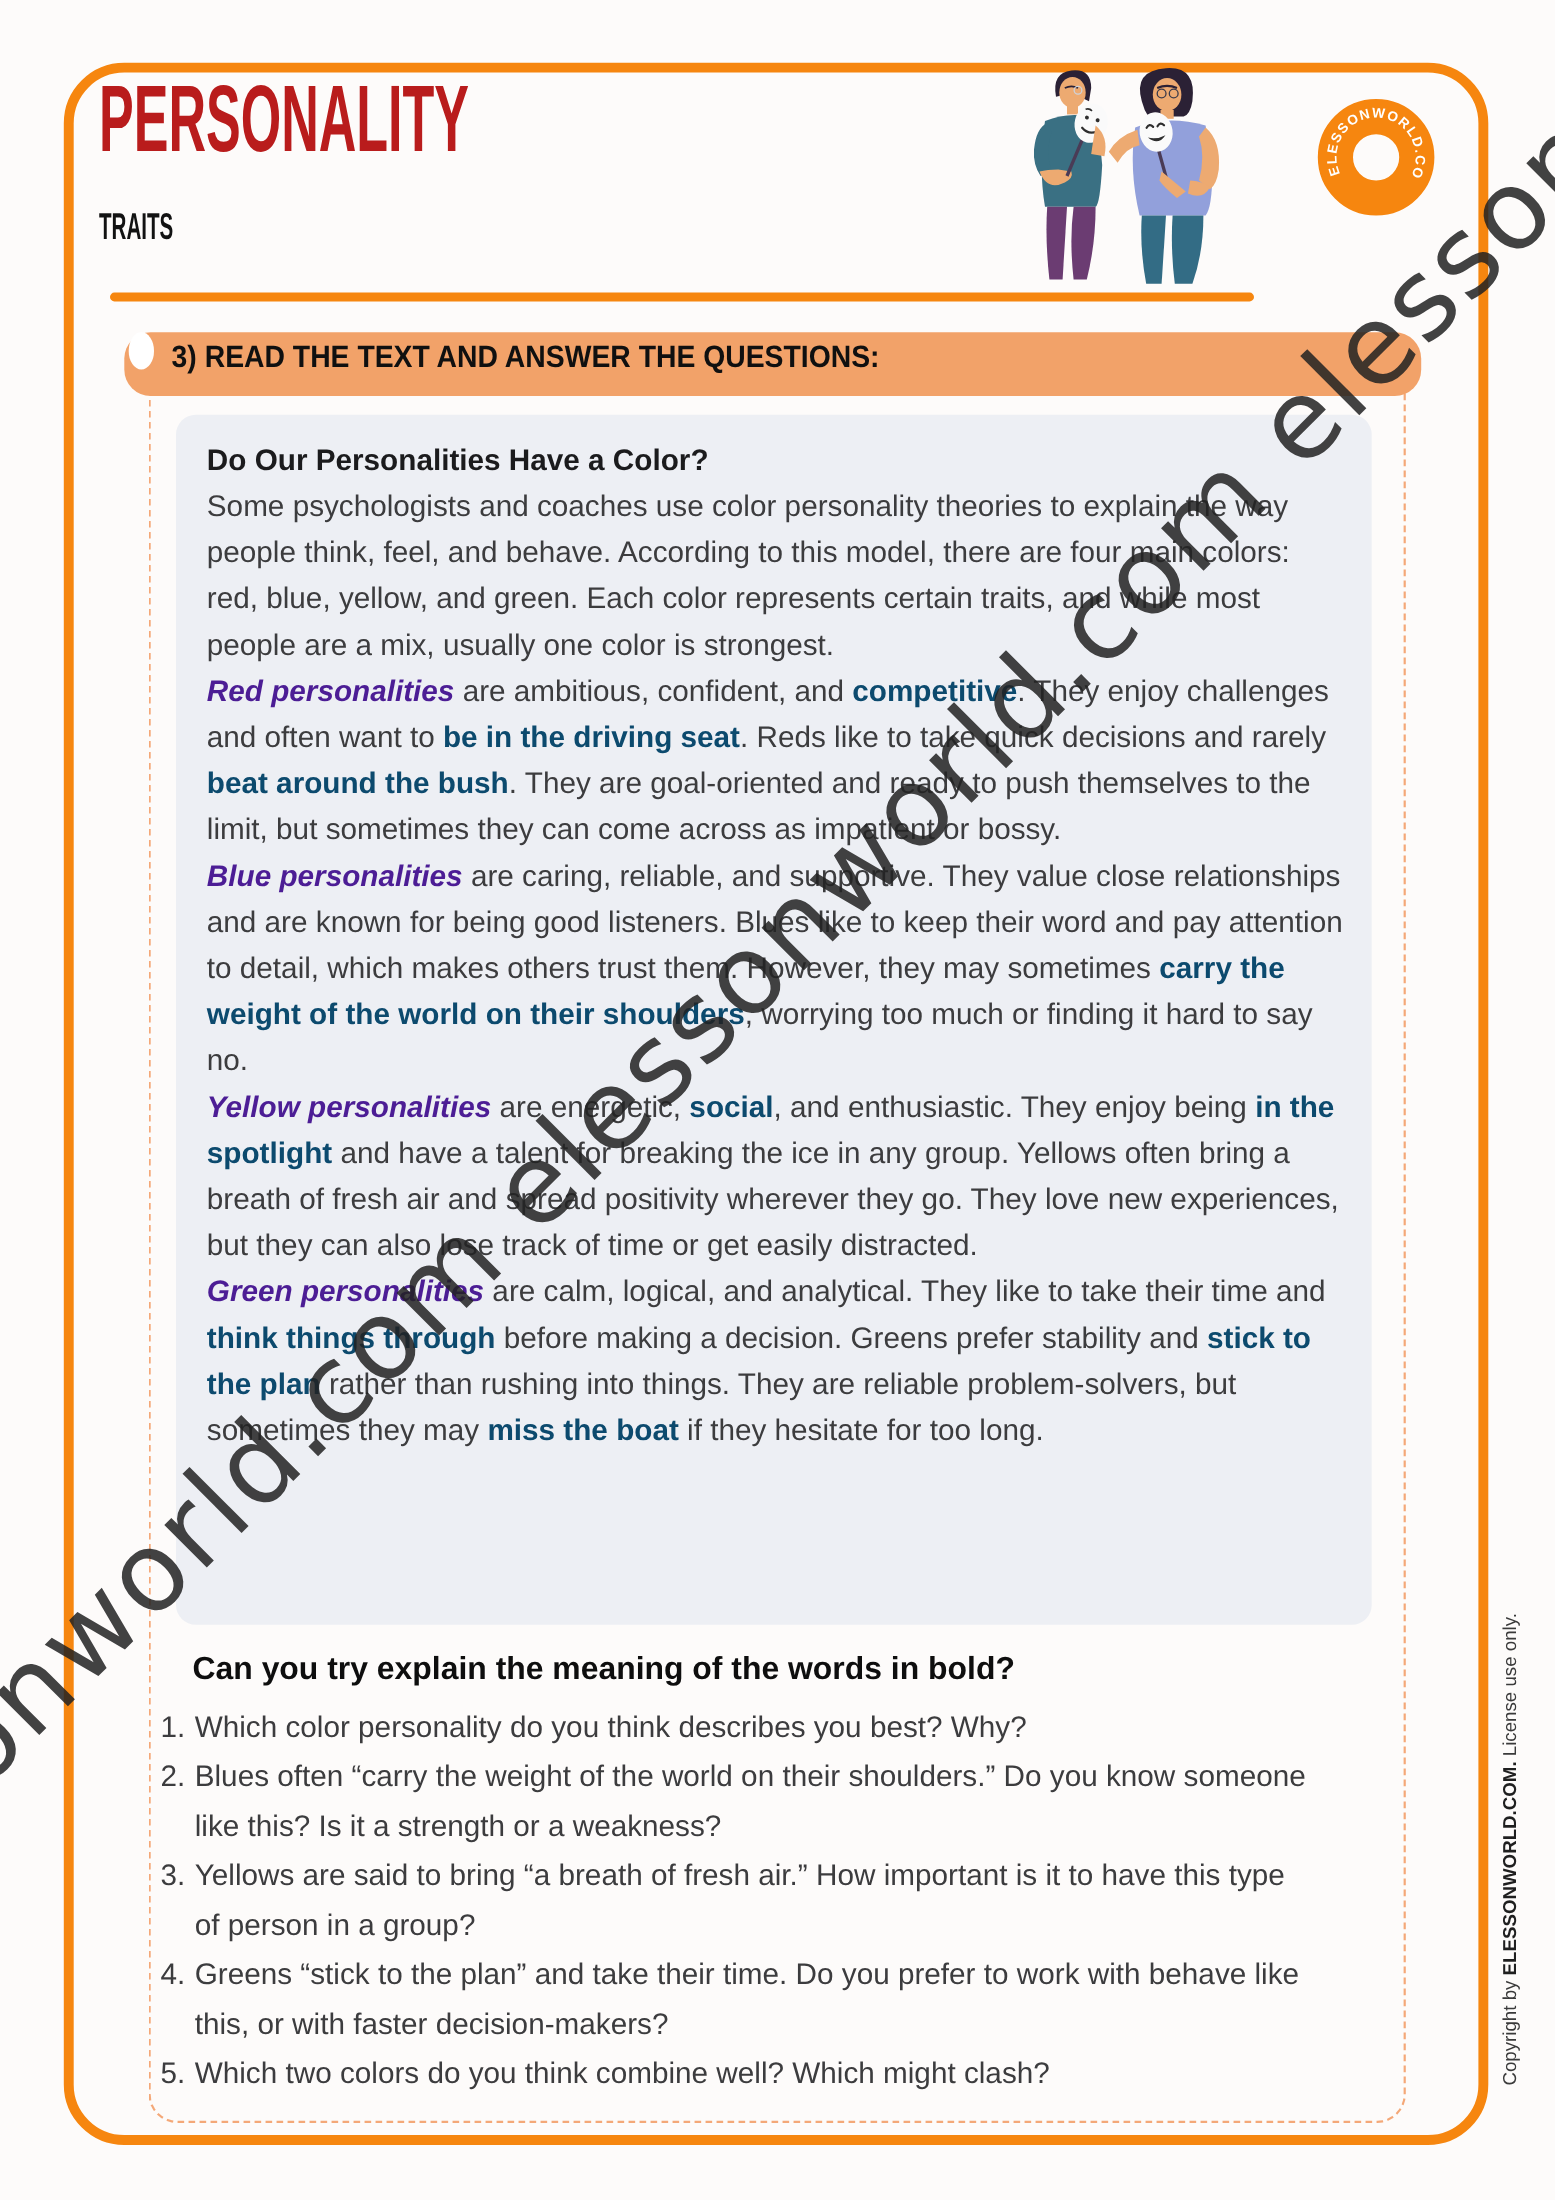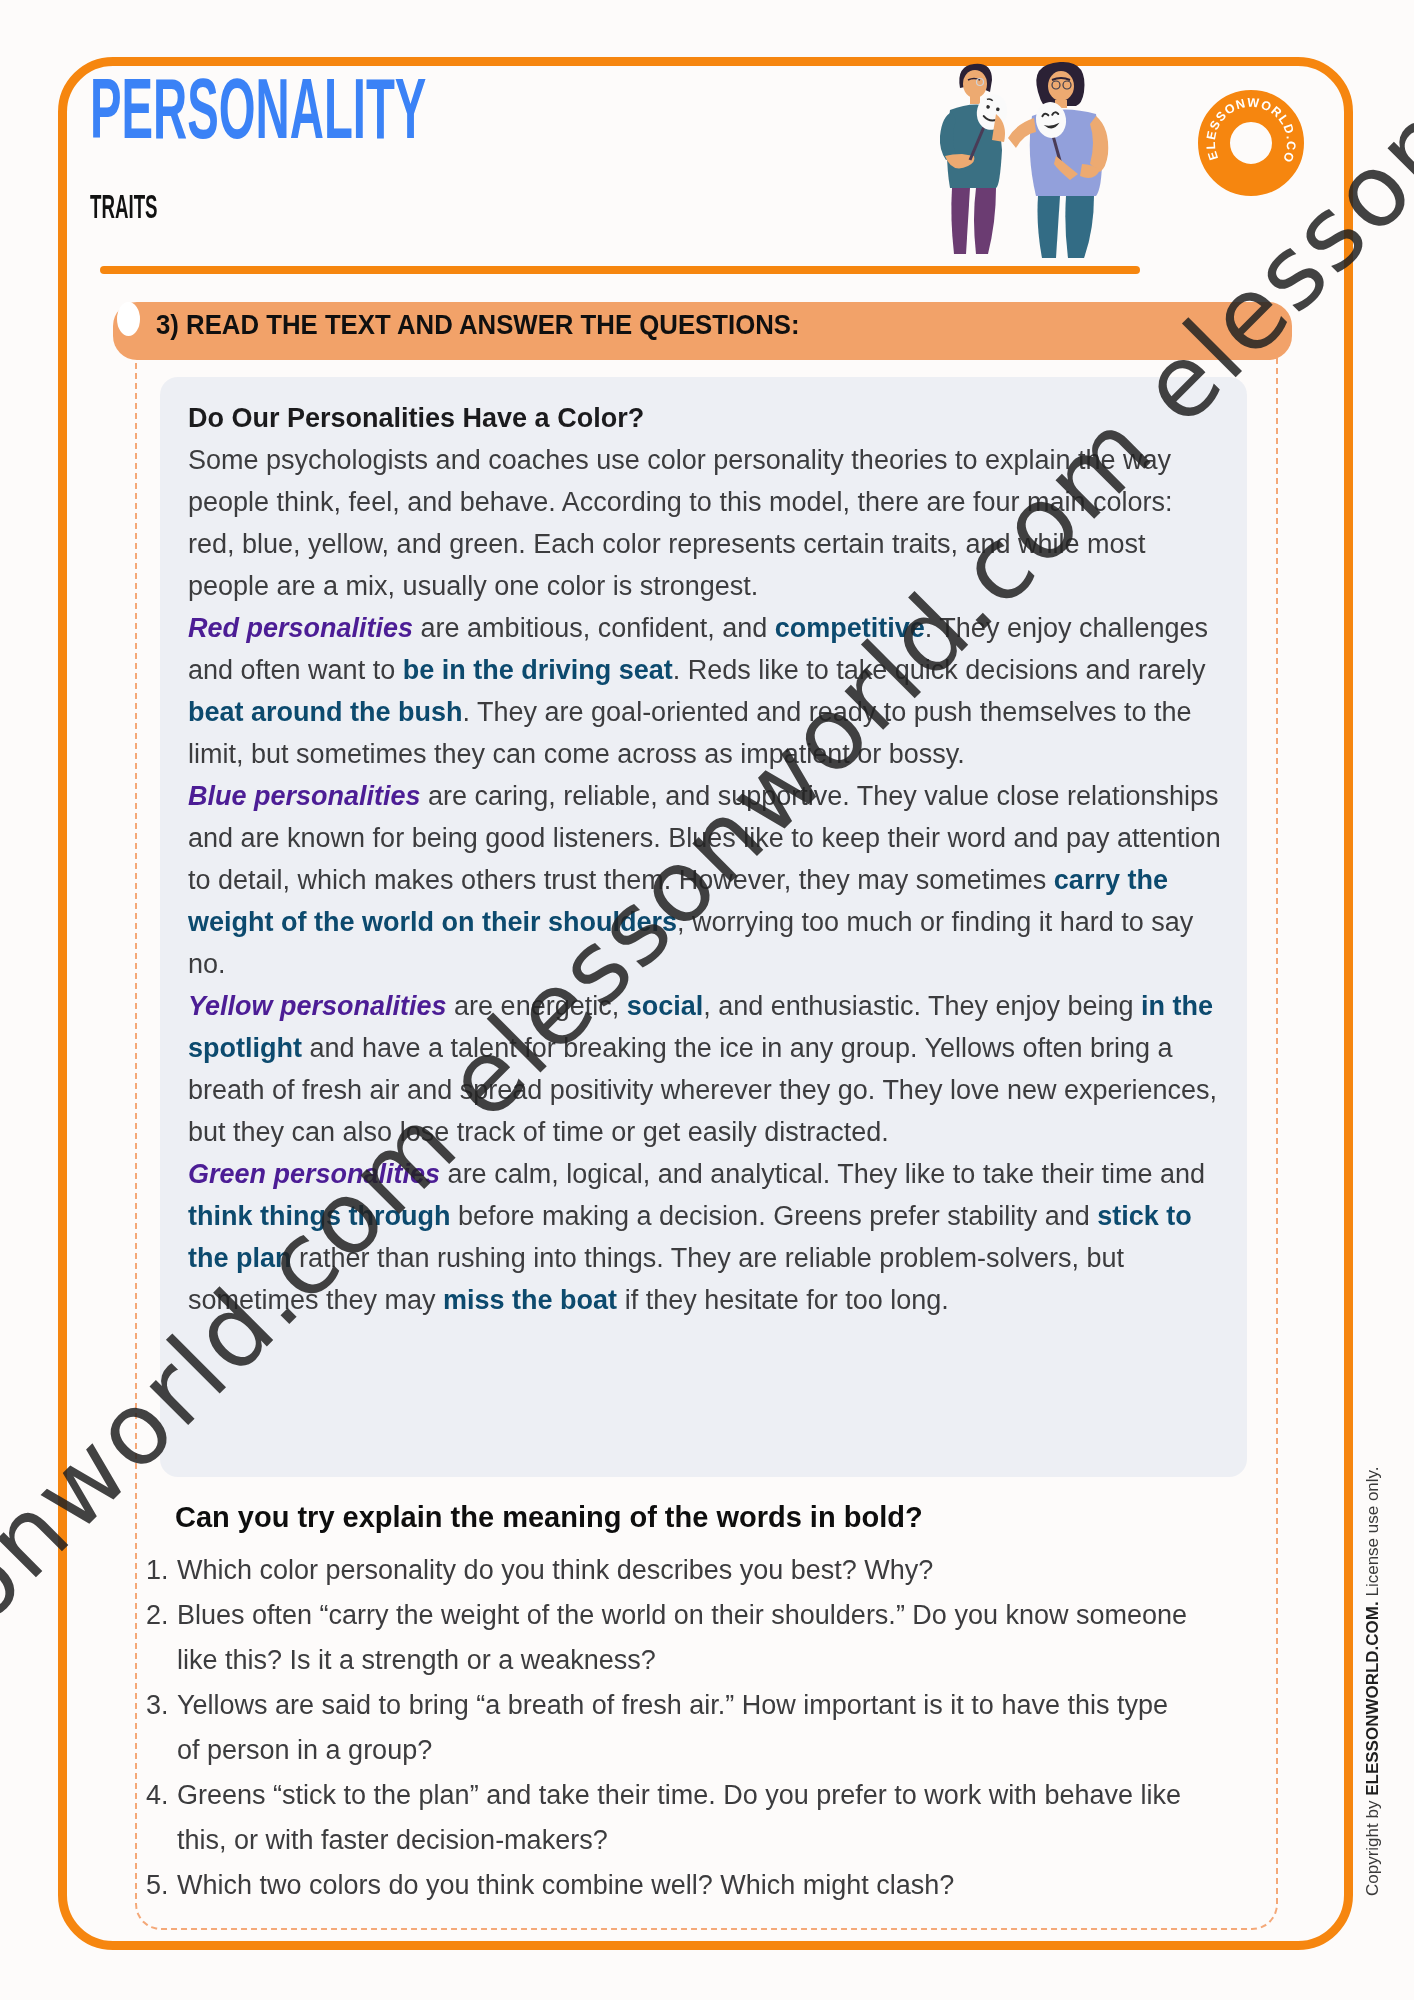--- a/index.html
+++ b/index.html
@@ -7,21 +7,21 @@
     position:relative;width:1414px;height:2000px;background:#FDFBFA;
     overflow:hidden;font-family:"Liberation Sans",sans-serif;
   }
   .frame{
     position:absolute;left:58px;top:57px;width:1295px;height:1893px;
     box-sizing:border-box;border:9px solid #F6860F;border-radius:55px;
   }
   .squish{display:inline-block;transform:scaleX(.55);transform-origin:left center;white-space:nowrap;}
   .squish-banner{display:inline-block;transform:scaleX(.92);transform-origin:left center;white-space:nowrap;}
   .page-title{
-    position:absolute;left:90px;top:60px;margin:0;color:#3b82f6;
+    position:absolute;left:90px;top:60px;margin:0;color:#b91c1c;
     font-size:86px;font-weight:800;line-height:96px;letter-spacing:0px;
   }
   .page-subtitle{
     position:absolute;left:90px;top:186px;margin:0;color:#121212;
     font-size:34px;font-weight:800;line-height:40px;
   }
   .header-rule{
     position:absolute;left:100px;top:266px;width:1040px;height:8px;
     background:#F6860F;border-radius:4px;
   }

